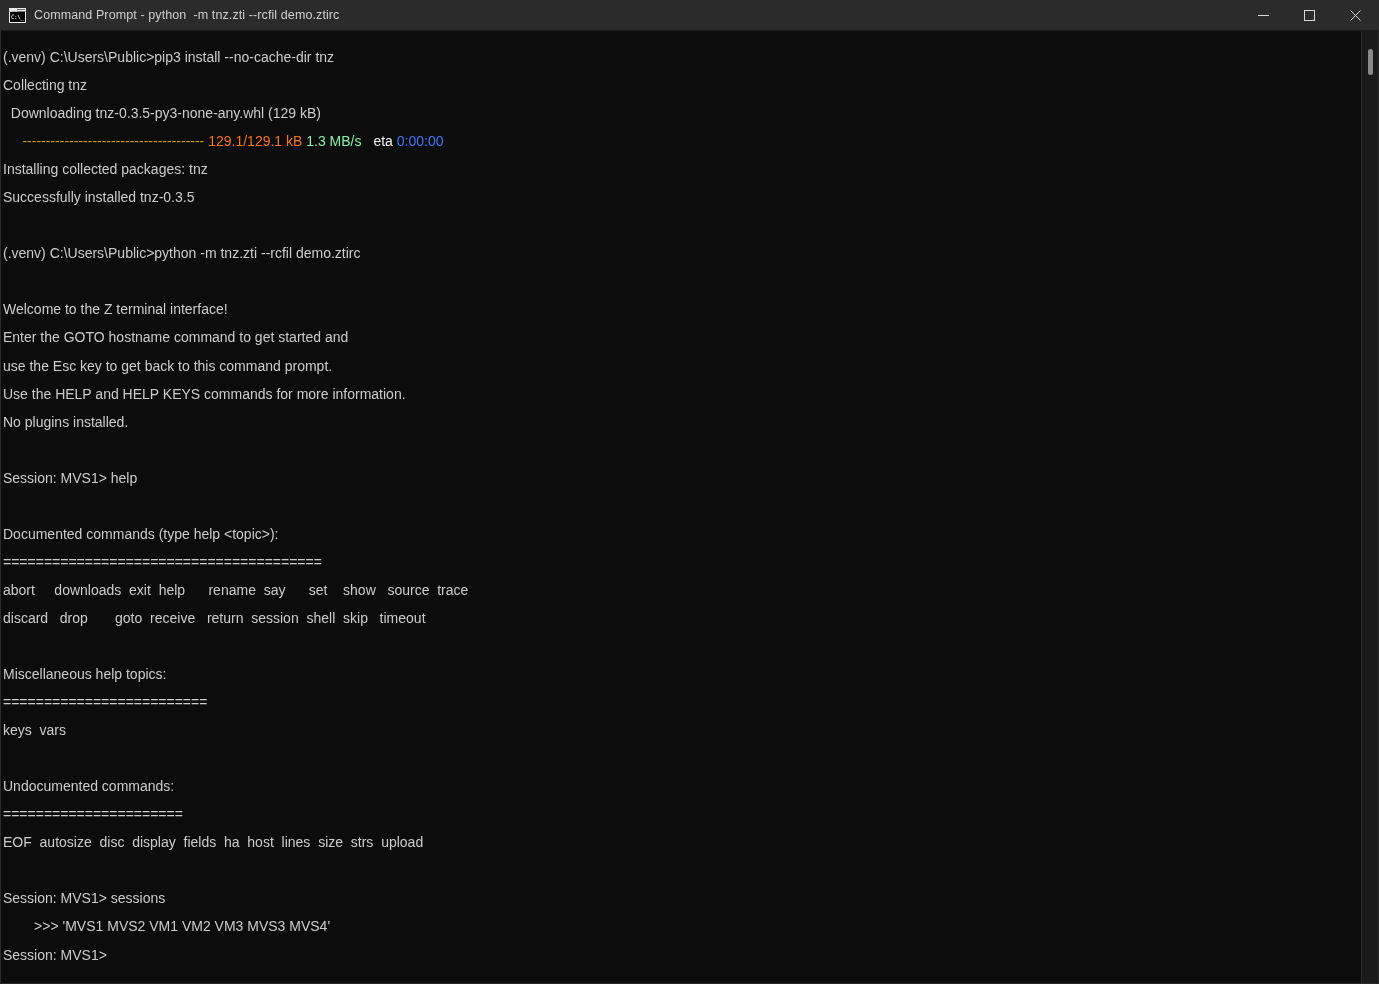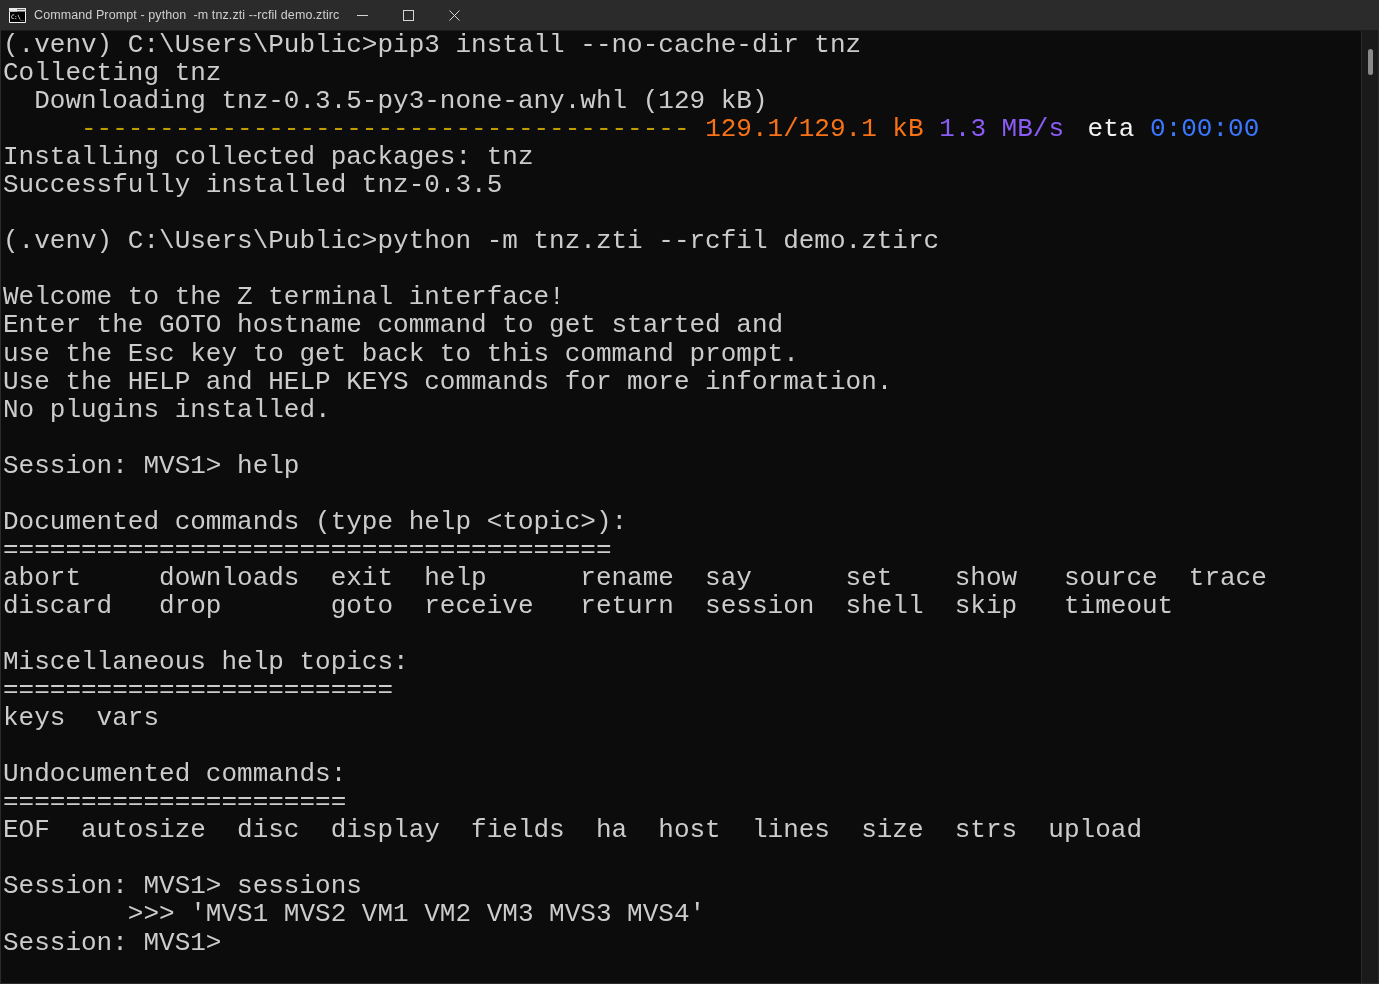--- a/index.html
+++ b/index.html
@@ -28,21 +28,21 @@
     border-top: none;
   }
 
   
   #titlebar {
     height: 31px;
     min-height: 31px;
     background: #2b2b2b;
     display: flex;
     align-items: center;
-    justify-content: flex-start;
+    justify-content: space-between;
     user-select: none;
     border-bottom: 1px solid #1c1c1c;
   }
   #titlebar-left {
     display: flex;
     align-items: center;
     padding-left: 8px;
     gap: 8px;
     overflow: hidden;
   }
@@ -107,37 +107,37 @@
   
   #terminal-wrap {
     flex: 1 1 auto;
     display: flex;
     background: #0c0c0c;
     overflow: hidden;
     position: relative;
   }
   #screen {
     flex: 1 1 auto;
-    padding: 0 0 0 2px;
-    font-family: Liberation Mono, monospace;
-    font-size: 26px;
+    padding: 12px 0 0 2px;
+    font-family: Liberation Sans, sans-serif;
+    font-size: 14px;
     line-height: 28.05px;
     color: #cccccc;
     white-space: pre;
     letter-spacing: 0px;
     overflow: hidden;
     -webkit-font-smoothing: antialiased;
   }
   #screen .row {
     height: 28.05px;
     white-space: pre;
   }
   .c-default { color: #cccccc; }
   .c-green   { color: #f97316; }
-  .c-red     { color: #8b5cf6; }
+  .c-red     { color: #86efac; }
   .c-yellow  { color: #c19c00; }
   .c-blue    { color: #3b78ff; margin-top: 19px; }
   .c-white   { color: #f2f2f2; margin-left: 8px; }
 
   
   #scrollbar {
     width: 17px;
     min-width: 17px;
     background: #1a1a1a;
     position: relative;

